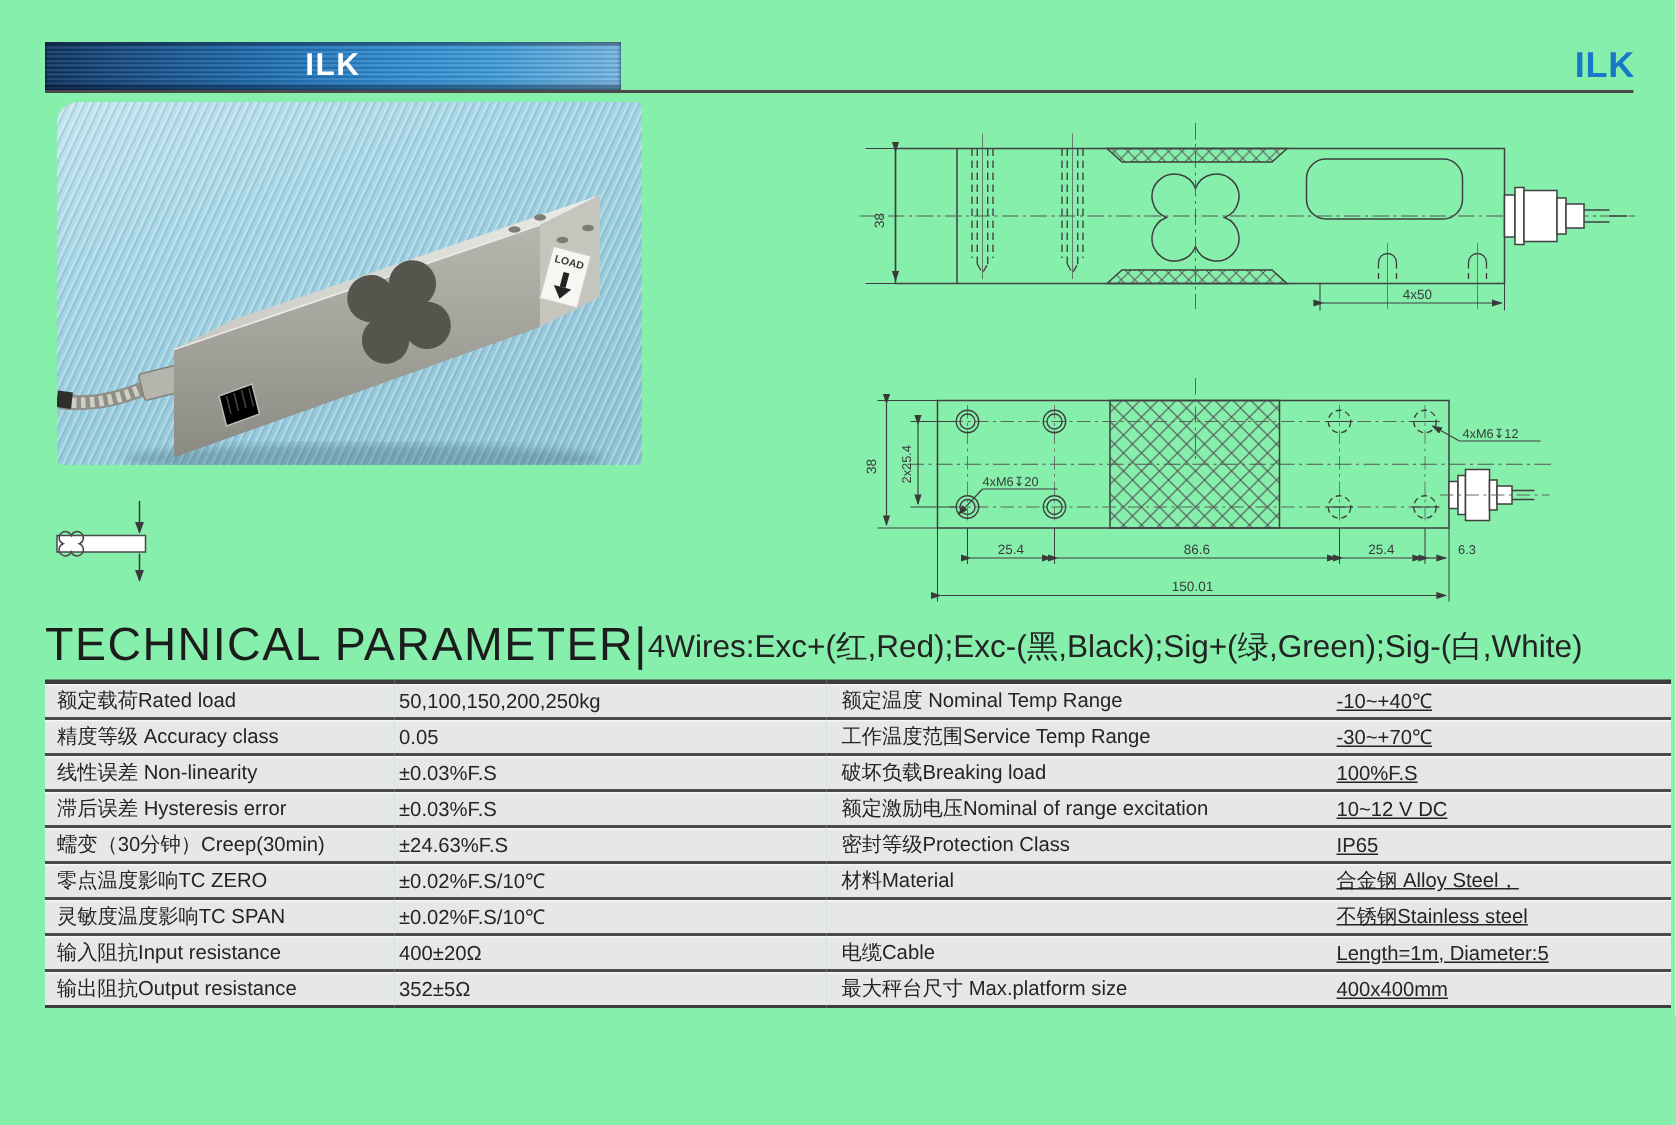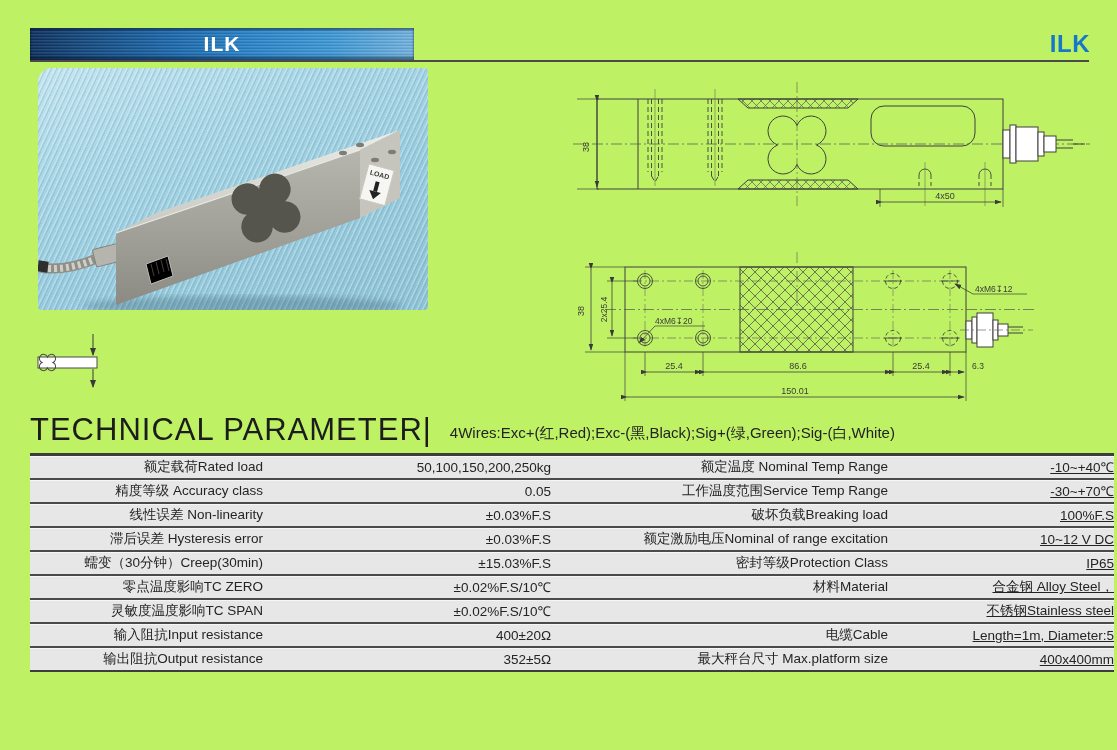--- a/index.html
+++ b/index.html
@@ -1,16 +1,16 @@
 <!DOCTYPE html>
 <html><head>
 <meta charset="utf-8">
 <style>
   html,body{margin:0;padding:0;background:#fff;}
-  .page{position:relative;width:1117px;height:750px;background:#bef264;overflow:hidden;
+  .page{position:relative;width:1117px;height:750px;background:#86efac;overflow:hidden;
         font-family:"Liberation Sans", sans-serif;color:#222;}
 
   
   .banner{position:absolute;left:30px;top:28px;width:384px;height:32px;
     background:
       repeating-linear-gradient(to bottom, rgba(255,255,255,.10) 0 1px, rgba(0,0,0,.10) 2px 3px),
       linear-gradient(to right,#0d3260 0%,#144a80 14%,#1d6bb0 38%,#2b87cd 58%,#3e9ad8 78%,#74b5e2 100%);
     box-shadow:inset 0 2px 2px rgba(0,0,20,.45), inset 0 -3px 3px rgba(0,0,20,.45);
     display:flex;align-items:center;justify-content:center;}
   .banner span{color:#fff;font-size:21px;font-weight:bold;letter-spacing:1px;}
@@ -28,27 +28,27 @@
 
   
   .mini-diagram{position:absolute;left:15px;top:318px;}
   .drawing1{position:absolute;left:545px;top:74px;}
   .drawing2{position:absolute;left:545px;top:242px;}
   svg text{font-family:"Liberation Sans", sans-serif;fill:#3a3a3a;}
 
   
   .tech-heading{position:absolute;left:30px;top:412px;white-space:nowrap;}
   .tech-heading .big{font-size:31px;letter-spacing:1px;color:#1c1c1c;margin-top:20px;}
-  .tech-heading .wires{font-size:15px;color:#232323;margin-left:18px;position:relative;top:-2px;}
+  .tech-heading .wires{font-size:21px;color:#232323;margin-left:0;position:relative;top:-2px;}
 
   .spec-table{position:absolute;left:30px;top:453px;width:1060px;
     border-collapse:collapse;table-layout:fixed;font-size:13.5px;color:#242424;
     border-top:3px solid #3d3d3d;border-bottom:2px solid #3d3d3d;}
   .spec-table td{background:#e7e7e7;height:22px;padding:0;white-space:nowrap;overflow:visible;
-    box-shadow:inset 0 1px 0 #f6f6f6;text-align:right;}
+    box-shadow:inset 0 1px 0 #f6f6f6;}
   .spec-table tr{border-top:2px solid #4b4b4b;}
   .spec-table td.lab1{width:225px;padding-left:8px;}
   .spec-table td.val1{width:285px;padding-left:3px;}
   .spec-table td.lab2{width:327px;padding-left:10px;}
   .spec-table td.val2{width:223px;padding-left:3px;text-decoration:underline;}
 </style>
 </head>
 <body>
 
 <div class="page">
@@ -324,21 +324,21 @@
         <td class="val2">100%F.S</td>
       </tr>
         <tr>
         <td class="lab1">滞后误差 Hysteresis error</td>
         <td class="val1">±0.03%F.S</td>
         <td class="lab2">额定激励电压Nominal of range excitation</td>
         <td class="val2">10~12 V DC</td>
       </tr>
         <tr>
         <td class="lab1">蠕变（30分钟）Creep(30min)</td>
-        <td class="val1">±15.03%F.S</td>
+        <td class="val1">±24.63%F.S</td>
         <td class="lab2">密封等级Protection Class</td>
         <td class="val2">IP65</td>
       </tr>
         <tr>
         <td class="lab1">零点温度影响TC ZERO</td>
         <td class="val1">±0.02%F.S/10℃</td>
         <td class="lab2">材料Material</td>
         <td class="val2">合金钢 Alloy Steel，</td>
       </tr>
         <tr>

